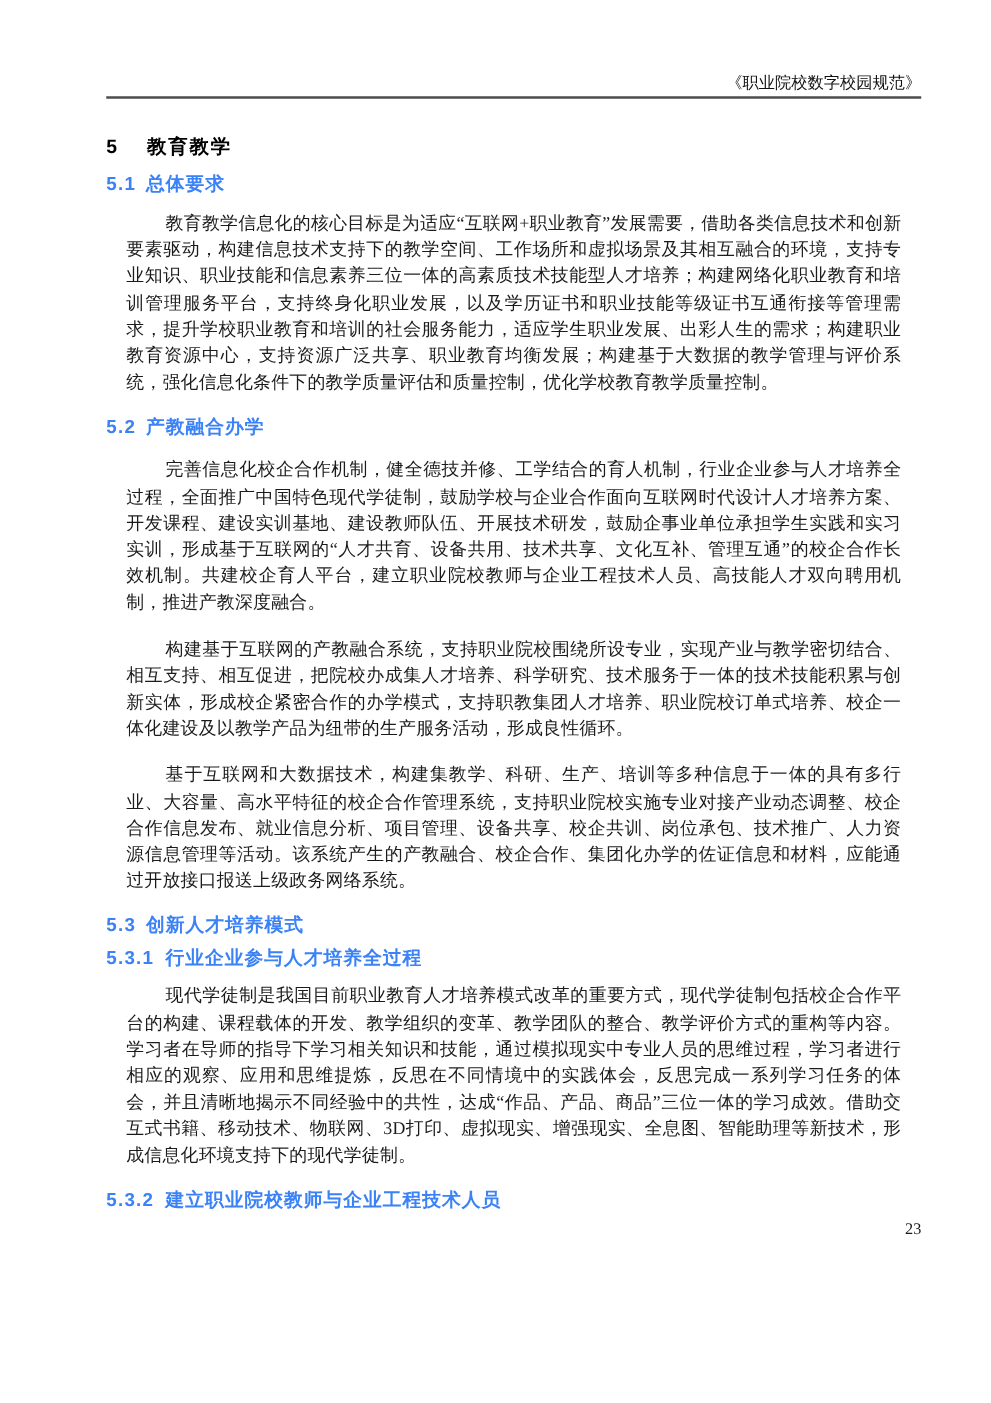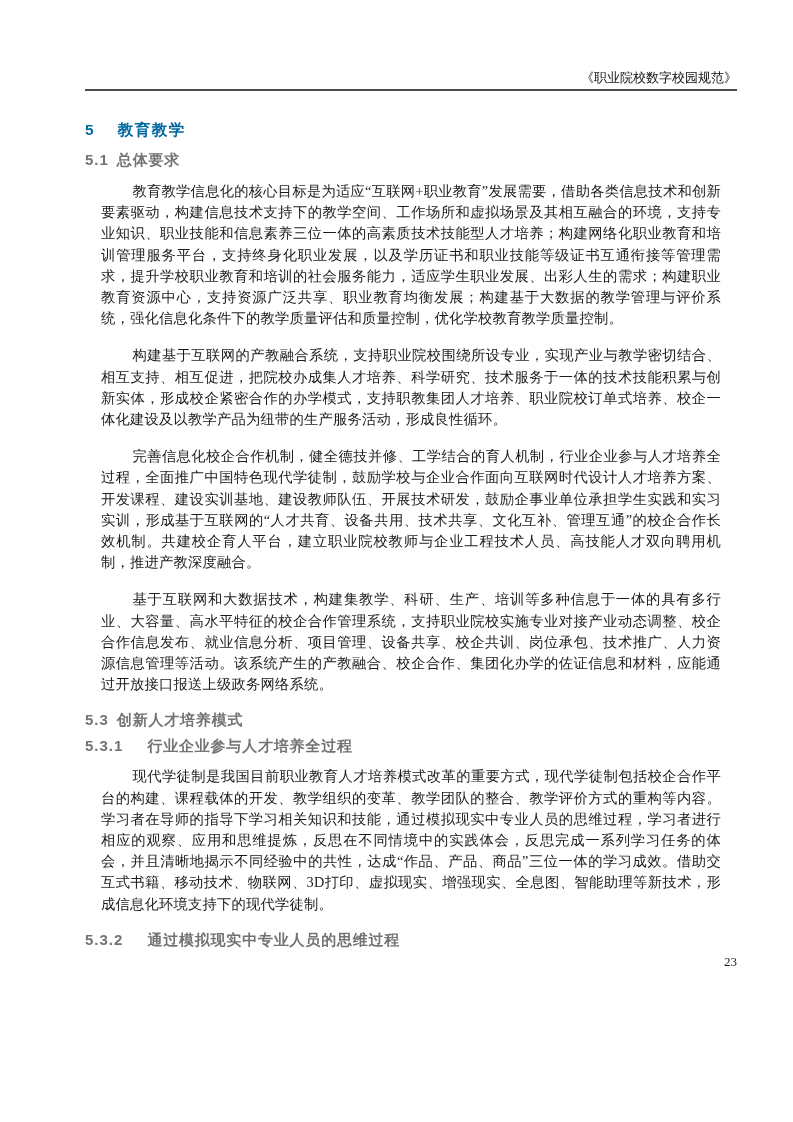--- a/index.html
+++ b/index.html
@@ -2,21 +2,21 @@
 <html lang="zh"><head>
 <meta charset="utf-8">
 <style>
   html, body { margin: 0; padding: 0; background: #ffffff; }
   .page {
     position: relative;
     width: 793px;
     height: 1122px;
     background: #ffffff;
     box-sizing: border-box;
-    padding: 16px 56px 0 85px;
+    padding: 4px 56px 0 85px;
     font-family: "Liberation Serif", "DejaVu Serif", serif;
     color: #1b1b1b;
     overflow: hidden;
   }
   .page-header {
     padding-top: 54px;
     text-align: right;
     font-size: 13px;
     line-height: 15px;
     color: #111;
@@ -26,34 +26,34 @@
     background: #4d4d4d;
     margin-top: 4px;
   }
   .h1 {
     margin: 30px 0 0 0;
     font-family: "Liberation Sans", "DejaVu Sans", sans-serif;
     font-weight: bold;
     font-size: 15.5px;
     line-height: 17px;
     letter-spacing: 1.5px;
-    color: #0369a1;
+    color: #000000;
   }
   .h1 .num { letter-spacing: 0; margin-right: 24px; }
   .h2 {
     margin: 10px 0 0 0;
     font-family: "Liberation Sans", "DejaVu Sans", sans-serif;
     font-weight: bold;
     font-size: 15px;
     line-height: 17px;
     letter-spacing: 0.8px;
-    color: #737373;
+    color: #3b82f6;
   }
   .h2 .num { letter-spacing: 1px; margin-right: 8px; }
-  .h3 .num { letter-spacing: 1px; margin-right: 24px; text-align: center; }
+  .h3 .num { letter-spacing: 1px; margin-right: 9px; text-align: center; }
   .mt13 { margin-top: 13px; }
   .mt9  { margin-top: 9px; }
   .para {
     margin: 16px;
     font-size: 14.3px;
     line-height: 21.2px;
     text-align: justify;
     text-indent: 2.2em;
     letter-spacing: 0.2px;
     color: #1b1b1b;
@@ -81,32 +81,35 @@
 
   <div class="h1">
     <span class="num">5</span><span>教育教学</span>
   </div>
 
   <div class="h2 mt13">
     <span class="num">5.1</span><span>总体要求</span>
   </div>
   <p class="para pt13">教育教学信息化的核心目标是为适应“互联网+职业教育”发展需要，借助各类信息技术和创新要素驱动，构建信息技术支持下的教学空间、工作场所和虚拟场景及其相互融合的环境，支持专业知识、职业技能和信息素养三位一体的高素质技术技能型人才培养；构建网络化职业教育和培训管理服务平台，支持终身化职业发展，以及学历证书和职业技能等级证书互通衔接等管理需求，提升学校职业教育和培训的社会服务能力，适应学生职业发展、出彩人生的需求；构建职业教育资源中心，支持资源广泛共享、职业教育均衡发展；构建基于大数据的教学管理与评价系统，强化信息化条件下的教学质量评估和质量控制，优化学校教育教学质量控制。</p>
 
+  <div class="h2">
+    <span class="num">5.2</span><span>产教融合办学</span>
+  </div>
+  <p class="para">完善信息化校企合作机制，健全德技并修、工学结合的育人机制，行业企业参与人才培养全过程，全面推广中国特色现代学徒制，鼓励学校与企业合作面向互联网时代设计人才培养方案、开发课程、建设实训基地、建设教师队伍、开展技术研发，鼓励企事业单位承担学生实践和实习实训，形成基于互联网的“人才共育、设备共用、技术共享、文化互补、管理互通”的校企合作长效机制。共建校企育人平台，建立职业院校教师与企业工程技术人员、高技能人才双向聘用机制，推进产教深度融合。</p>
   <p class="para pt12">构建基于互联网的产教融合系统，支持职业院校围绕所设专业，实现产业与教学密切结合、相互支持、相互促进，把院校办成集人才培养、科学研究、技术服务于一体的技术技能积累与创新实体，形成校企紧密合作的办学模式，支持职教集团人才培养、职业院校订单式培养、校企一体化建设及以教学产品为纽带的生产服务活动，形成良性循环。</p>
-  <p class="para">完善信息化校企合作机制，健全德技并修、工学结合的育人机制，行业企业参与人才培养全过程，全面推广中国特色现代学徒制，鼓励学校与企业合作面向互联网时代设计人才培养方案、开发课程、建设实训基地、建设教师队伍、开展技术研发，鼓励企事业单位承担学生实践和实习实训，形成基于互联网的“人才共育、设备共用、技术共享、文化互补、管理互通”的校企合作长效机制。共建校企育人平台，建立职业院校教师与企业工程技术人员、高技能人才双向聘用机制，推进产教深度融合。</p>
   <p class="para">基于互联网和大数据技术，构建集教学、科研、生产、培训等多种信息于一体的具有多行业、大容量、高水平特征的校企合作管理系统，支持职业院校实施专业对接产业动态调整、校企合作信息发布、就业信息分析、项目管理、设备共享、校企共训、岗位承包、技术推广、人力资源信息管理等活动。该系统产生的产教融合、校企合作、集团化办学的佐证信息和材料，应能通过开放接口报送上级政务网络系统。</p>
 
   <div class="h2 mt9">
     <span class="num">5.3</span><span>创新人才培养模式</span>
   </div>
 
   <div class="h2 h3 mt9">
     <span class="num">5.3.1</span><span>行业企业参与人才培养全过程</span>
   </div>
   <p class="para pt12">现代学徒制是我国目前职业教育人才培养模式改革的重要方式，现代学徒制包括校企合作平台的构建、课程载体的开发、教学组织的变革、教学团队的整合、教学评价方式的重构等内容。学习者在导师的指导下学习相关知识和技能，通过模拟现实中专业人员的思维过程，学习者进行相应的观察、应用和思维提炼，反思在不同情境中的实践体会，反思完成一系列学习任务的体会，并且清晰地揭示不同经验中的共性，达成“作品、产品、商品”三位一体的学习成效。借助交互式书籍、移动技术、物联网、3D打印、虚拟现实、增强现实、全息图、智能助理等新技术，形成信息化环境支持下的现代学徒制。</p>
 
   <div class="h2 h3 mt9">
-    <span class="num">5.3.2</span><span>通过模拟现实中专业人员的思维过程</span>
+    <span class="num">5.3.2</span><span>建立职业院校教师与企业工程技术人员</span>
   </div>
 
   <div class="page-number">23</div>
 
 </div>
 
 </body></html>

